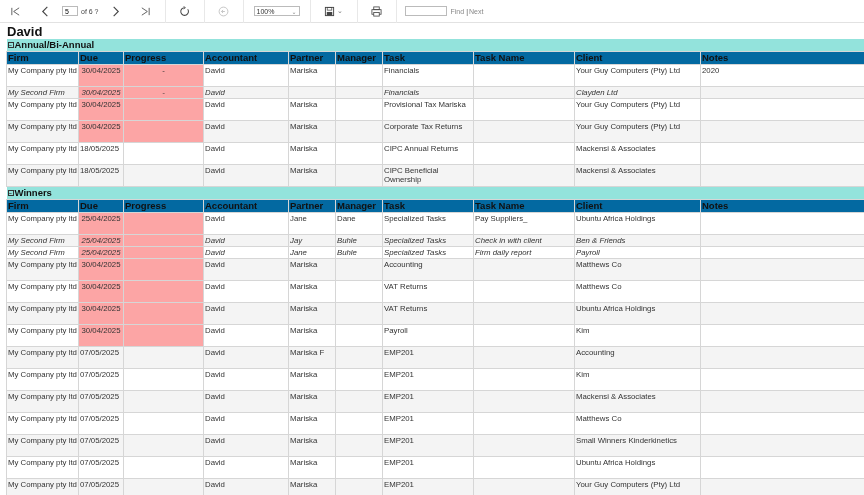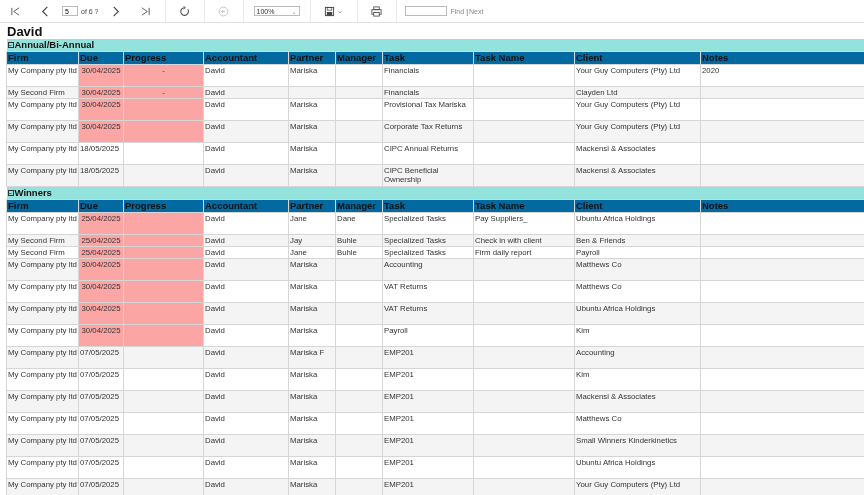--- a/index.html
+++ b/index.html
@@ -24,21 +24,21 @@
   .title { font-size: 13px; font-weight: bold; color: #111; height: 15px; line-height: 15px; padding-left: 1px; }
   table { border-collapse: collapse; table-layout: fixed; width: 858px; font-size: 7.8px; }
   col.c-firm { width: 72px; } col.c-due { width: 45px; } col.c-prog { width: 80px; }
   col.c-acc { width: 85px; } col.c-par { width: 47px; } col.c-man { width: 47px; }
   col.c-task { width: 91px; } col.c-tn { width: 101px; } col.c-cli { width: 126px; } col.c-notes { width: 164px; }
   .group-row td { background: #93e3dc; font-weight: bold; font-size: 9.5px; height: 12px; line-height: 12px; padding: 0 1px; color: #111; }
   .group-toggle { display: inline-block; width: 6px; height: 6px; border: 1px solid #333; font-size: 5px; line-height: 4px; text-align: center; vertical-align: middle; margin-right: 1px; cursor: pointer; }
   .head-row td { font-weight: bold; font-size: 9.5px; height: 13px; line-height: 12px; padding: 0 1px; border: 1px solid #d6d6d6; color: #111; background: #0369a1; }
   .data-row td { border: 1px solid #d6d6d6; padding: 1px 1px; vertical-align: top; color: #333; line-height: 9px; }
   .data-row.h2 td { height: 22px; }
-  .data-row.h1 td { height: 12px; }
+  .data-row.h1 td { height: 12px; font-style: italic; }
   .data-row.alt td { background: #f4f4f4; }
   .data-row td.hl { background: #fca5a5; text-align: center; }
 </style>
 </head>
 <body>
 
 <div class="toolbar">
   <div class="tb-group" style="padding-left:4px;">
     <span class="tb-btn">
       <svg viewBox="0 0 12 12">

